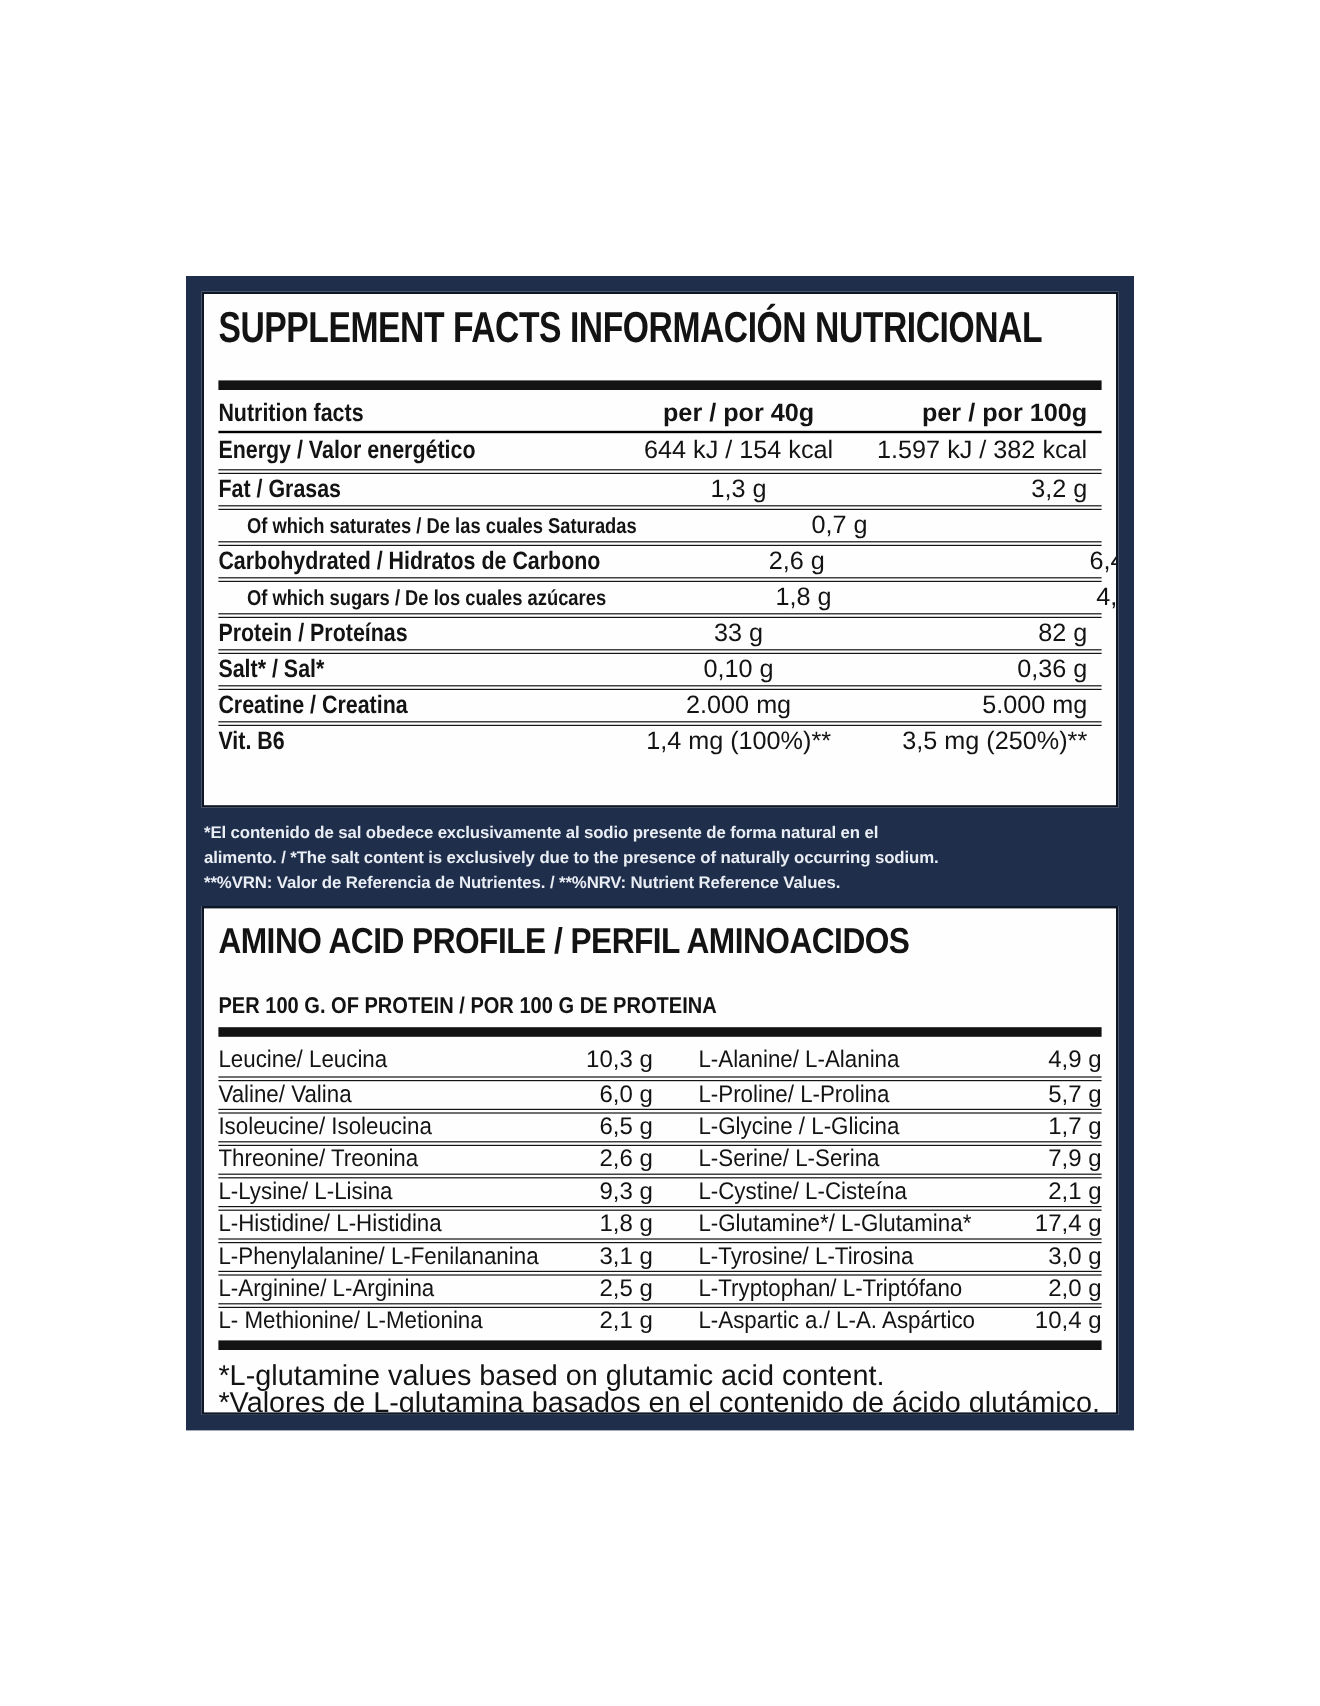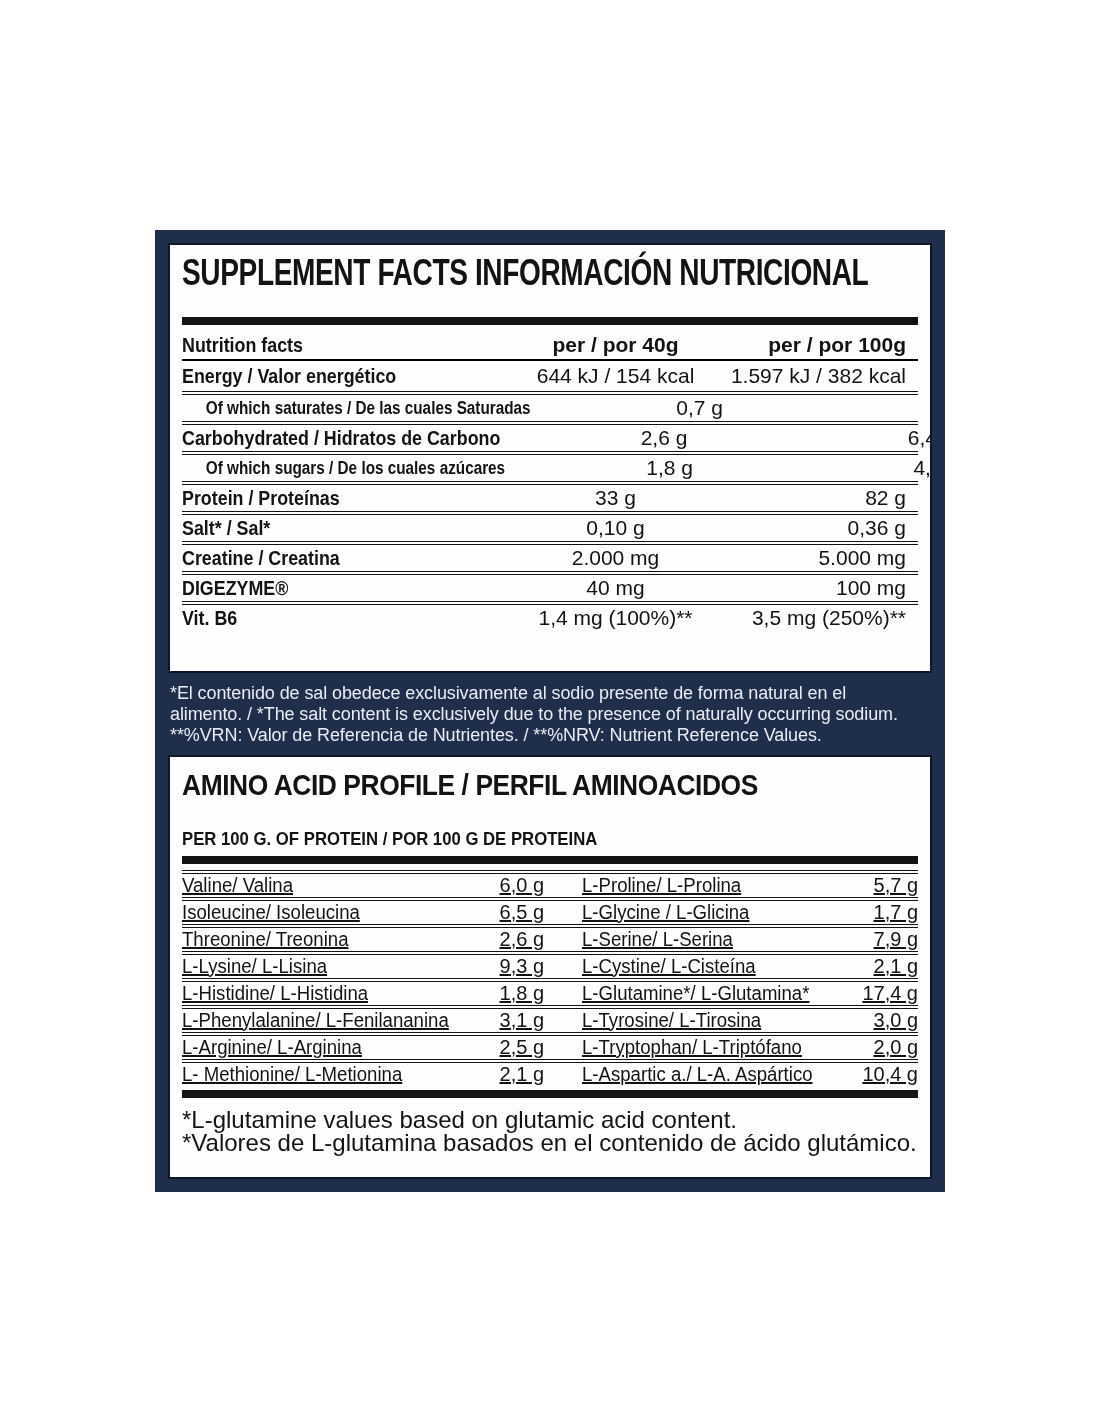--- a/index.html
+++ b/index.html
@@ -100,36 +100,37 @@
   .nv100 { text-align: right; font-size: 21px; padding-right: 12px; white-space: nowrap; }
   .nrow.nhead .nv40, .nrow.nhead .nv100 { font-weight: bold; }
 
   
   .navy-footnote {
     height: 82px;
     display: flex;
     flex-direction: column;
     justify-content: center;
     color: #e9edf4;
-    font-size: 18px;
+    font-size: 14px;
     line-height: 21px;
     letter-spacing: -0.1px;
     white-space: nowrap;
     padding-left: 2px;
+    font-weight: bold;
   }
 
   
   .atable { width: 100%; }
   .arow {
     display: grid;
     grid-template-columns: 300px 62px 38px 1fr 80px;
     align-items: center;
     height: 27px;
   }
-  .arow.sep { border-top: 4px double #131313; text-decoration: underline; }
+  .arow.sep { border-top: 4px double #131313; }
   .alabel {
     font-size: 20px;
     white-space: nowrap;
     display: inline-block;
     transform: scaleX(0.93);
     transform-origin: left center;
     justify-self: start;
   }
   .aval { text-align: right; font-size: 20px; white-space: nowrap; }
   .aspacer { }
@@ -153,20 +154,25 @@
         <span class="nlabel">Nutrition facts</span>
         <span class="nv40 nlabel-bold" style="font-weight:bold">per / por 40g</span>
         <span class="nv100">per / por 100g</span>
       </div>
 
       <div class="nrow">
         <span class="nlabel">Energy / Valor energético</span>
         <span class="nv40">644 kJ / 154 kcal</span>
         <span class="nv100">1.597 kJ / 382 kcal</span>
       </div>
+      <div class="nrow sep">
+        <span class="nlabel">Fat / Grasas</span>
+        <span class="nv40">1,3 g</span>
+        <span class="nv100">3,2 g</span>
+      </div>
       <div class="nrow sep indent">
         <span class="nlabel">Of which saturates / De las cuales Saturadas</span>
         <span class="nv40">0,7 g</span>
         <span class="nv100">1,7 g</span>
       </div>
       <div class="nrow sep">
         <span class="nlabel">Carbohydrated / Hidratos de Carbono</span>
         <span class="nv40">2,6 g</span>
         <span class="nv100">6,4 g</span>
       </div>
@@ -182,25 +188,20 @@
       </div>
       <div class="nrow sep">
         <span class="nlabel">Salt* / Sal*</span>
         <span class="nv40">0,10 g</span>
         <span class="nv100">0,36 g</span>
       </div>
       <div class="nrow sep">
         <span class="nlabel">Creatine / Creatina</span>
         <span class="nv40">2.000 mg</span>
         <span class="nv100">5.000 mg</span>
-      </div>
-      <div class="nrow sep">
-        <span class="nlabel">DIGEZYME®</span>
-        <span class="nv40">40 mg</span>
-        <span class="nv100">100 mg</span>
       </div>
       <div class="nrow sep">
         <span class="nlabel">Vit. B6</span>
         <span class="nv40">1,4 mg (100%)**</span>
         <span class="nv100">3,5 mg (250%)**</span>
       </div>
 
     </div>
   </section>
 
@@ -209,20 +210,27 @@
     <div>alimento. / *The salt content is exclusively due to the presence of naturally occurring sodium.</div>
     <div>**%VRN: Valor de Referencia de Nutrientes. / **%NRV: Nutrient Reference Values.</div>
   </div>
 
   <section class="panel panel-amino">
     <h2 class="amino-title">AMINO ACID PROFILE / PERFIL AMINOACIDOS</h2>
     <div class="amino-subtitle">PER 100 G. OF PROTEIN / POR 100 G DE PROTEINA</div>
     <div class="thick-bar"></div>
 
     <div class="atable">
+      <div class="arow">
+        <span class="alabel">Leucine/ Leucina</span>
+        <span class="aval">10,3 g</span>
+        <span class="aspacer"></span>
+        <span class="alabel">L-Alanine/ L-Alanina</span>
+        <span class="aval">4,9 g</span>
+      </div>
       <div class="arow sep">
         <span class="alabel">Valine/ Valina</span>
         <span class="aval">6,0 g</span>
         <span class="aspacer"></span>
         <span class="alabel">L-Proline/ L-Prolina</span>
         <span class="aval">5,7 g</span>
       </div>
       <div class="arow sep">
         <span class="alabel">Isoleucine/ Isoleucina</span>
         <span class="aval">6,5 g</span>

